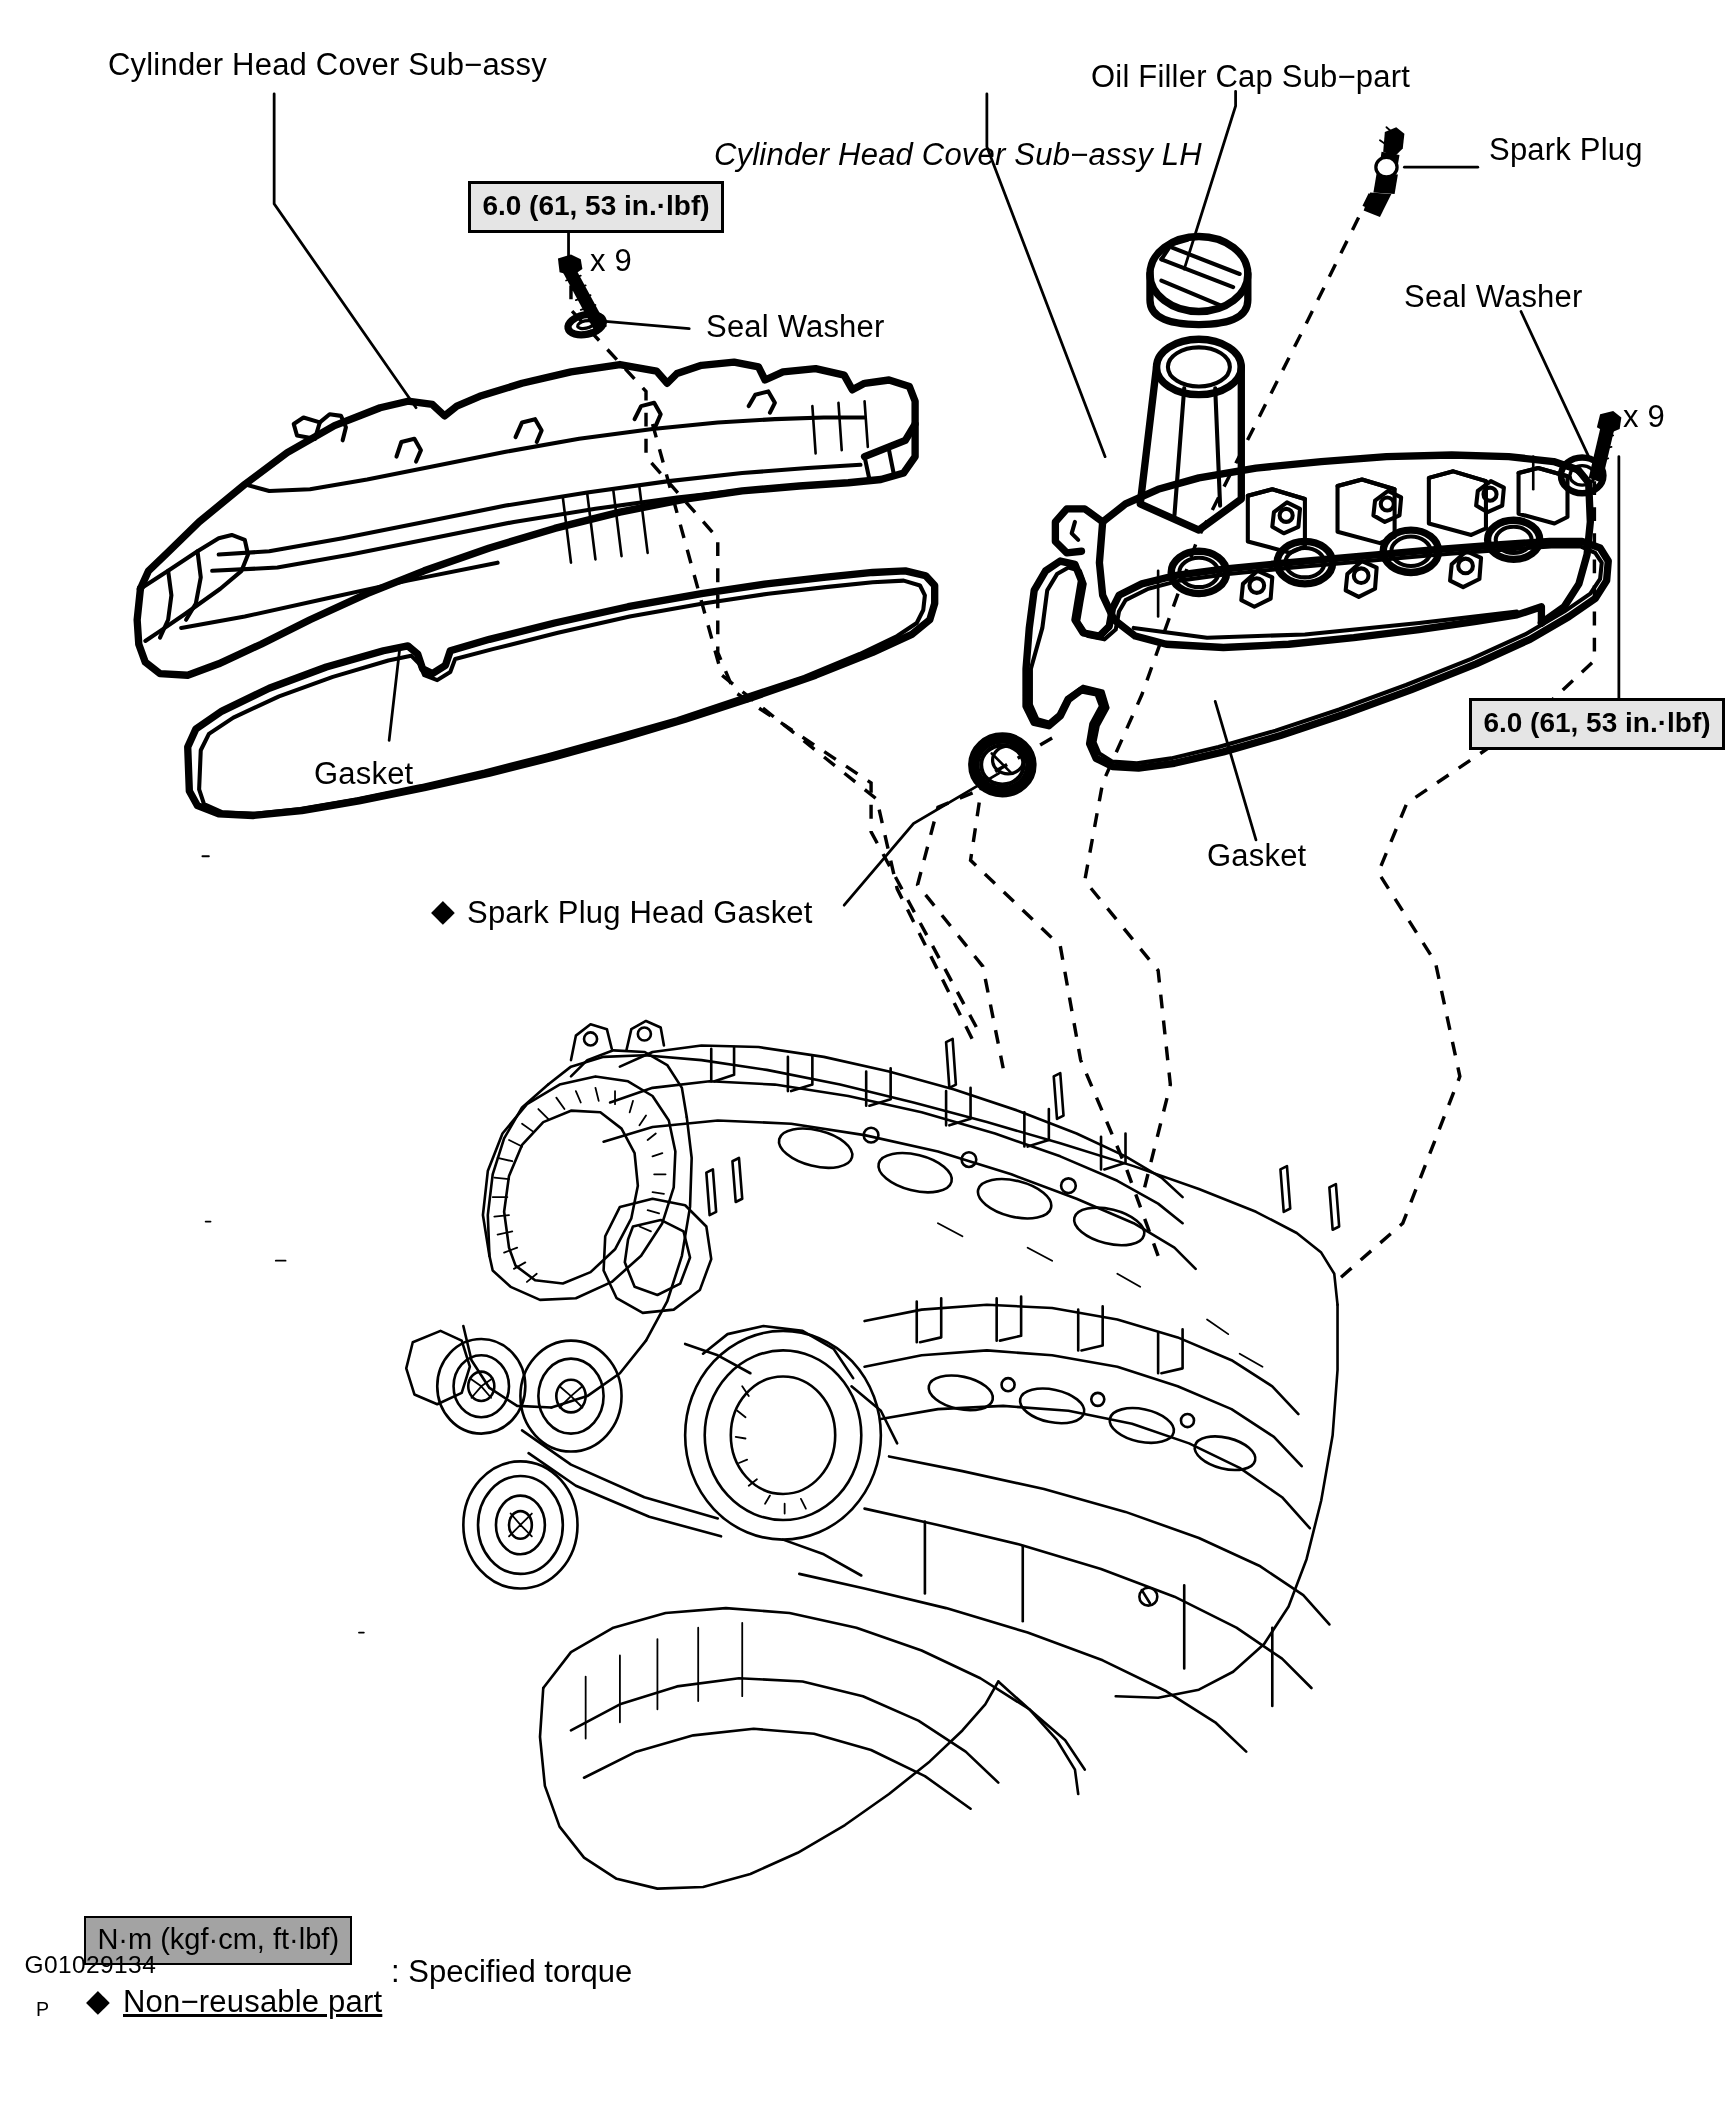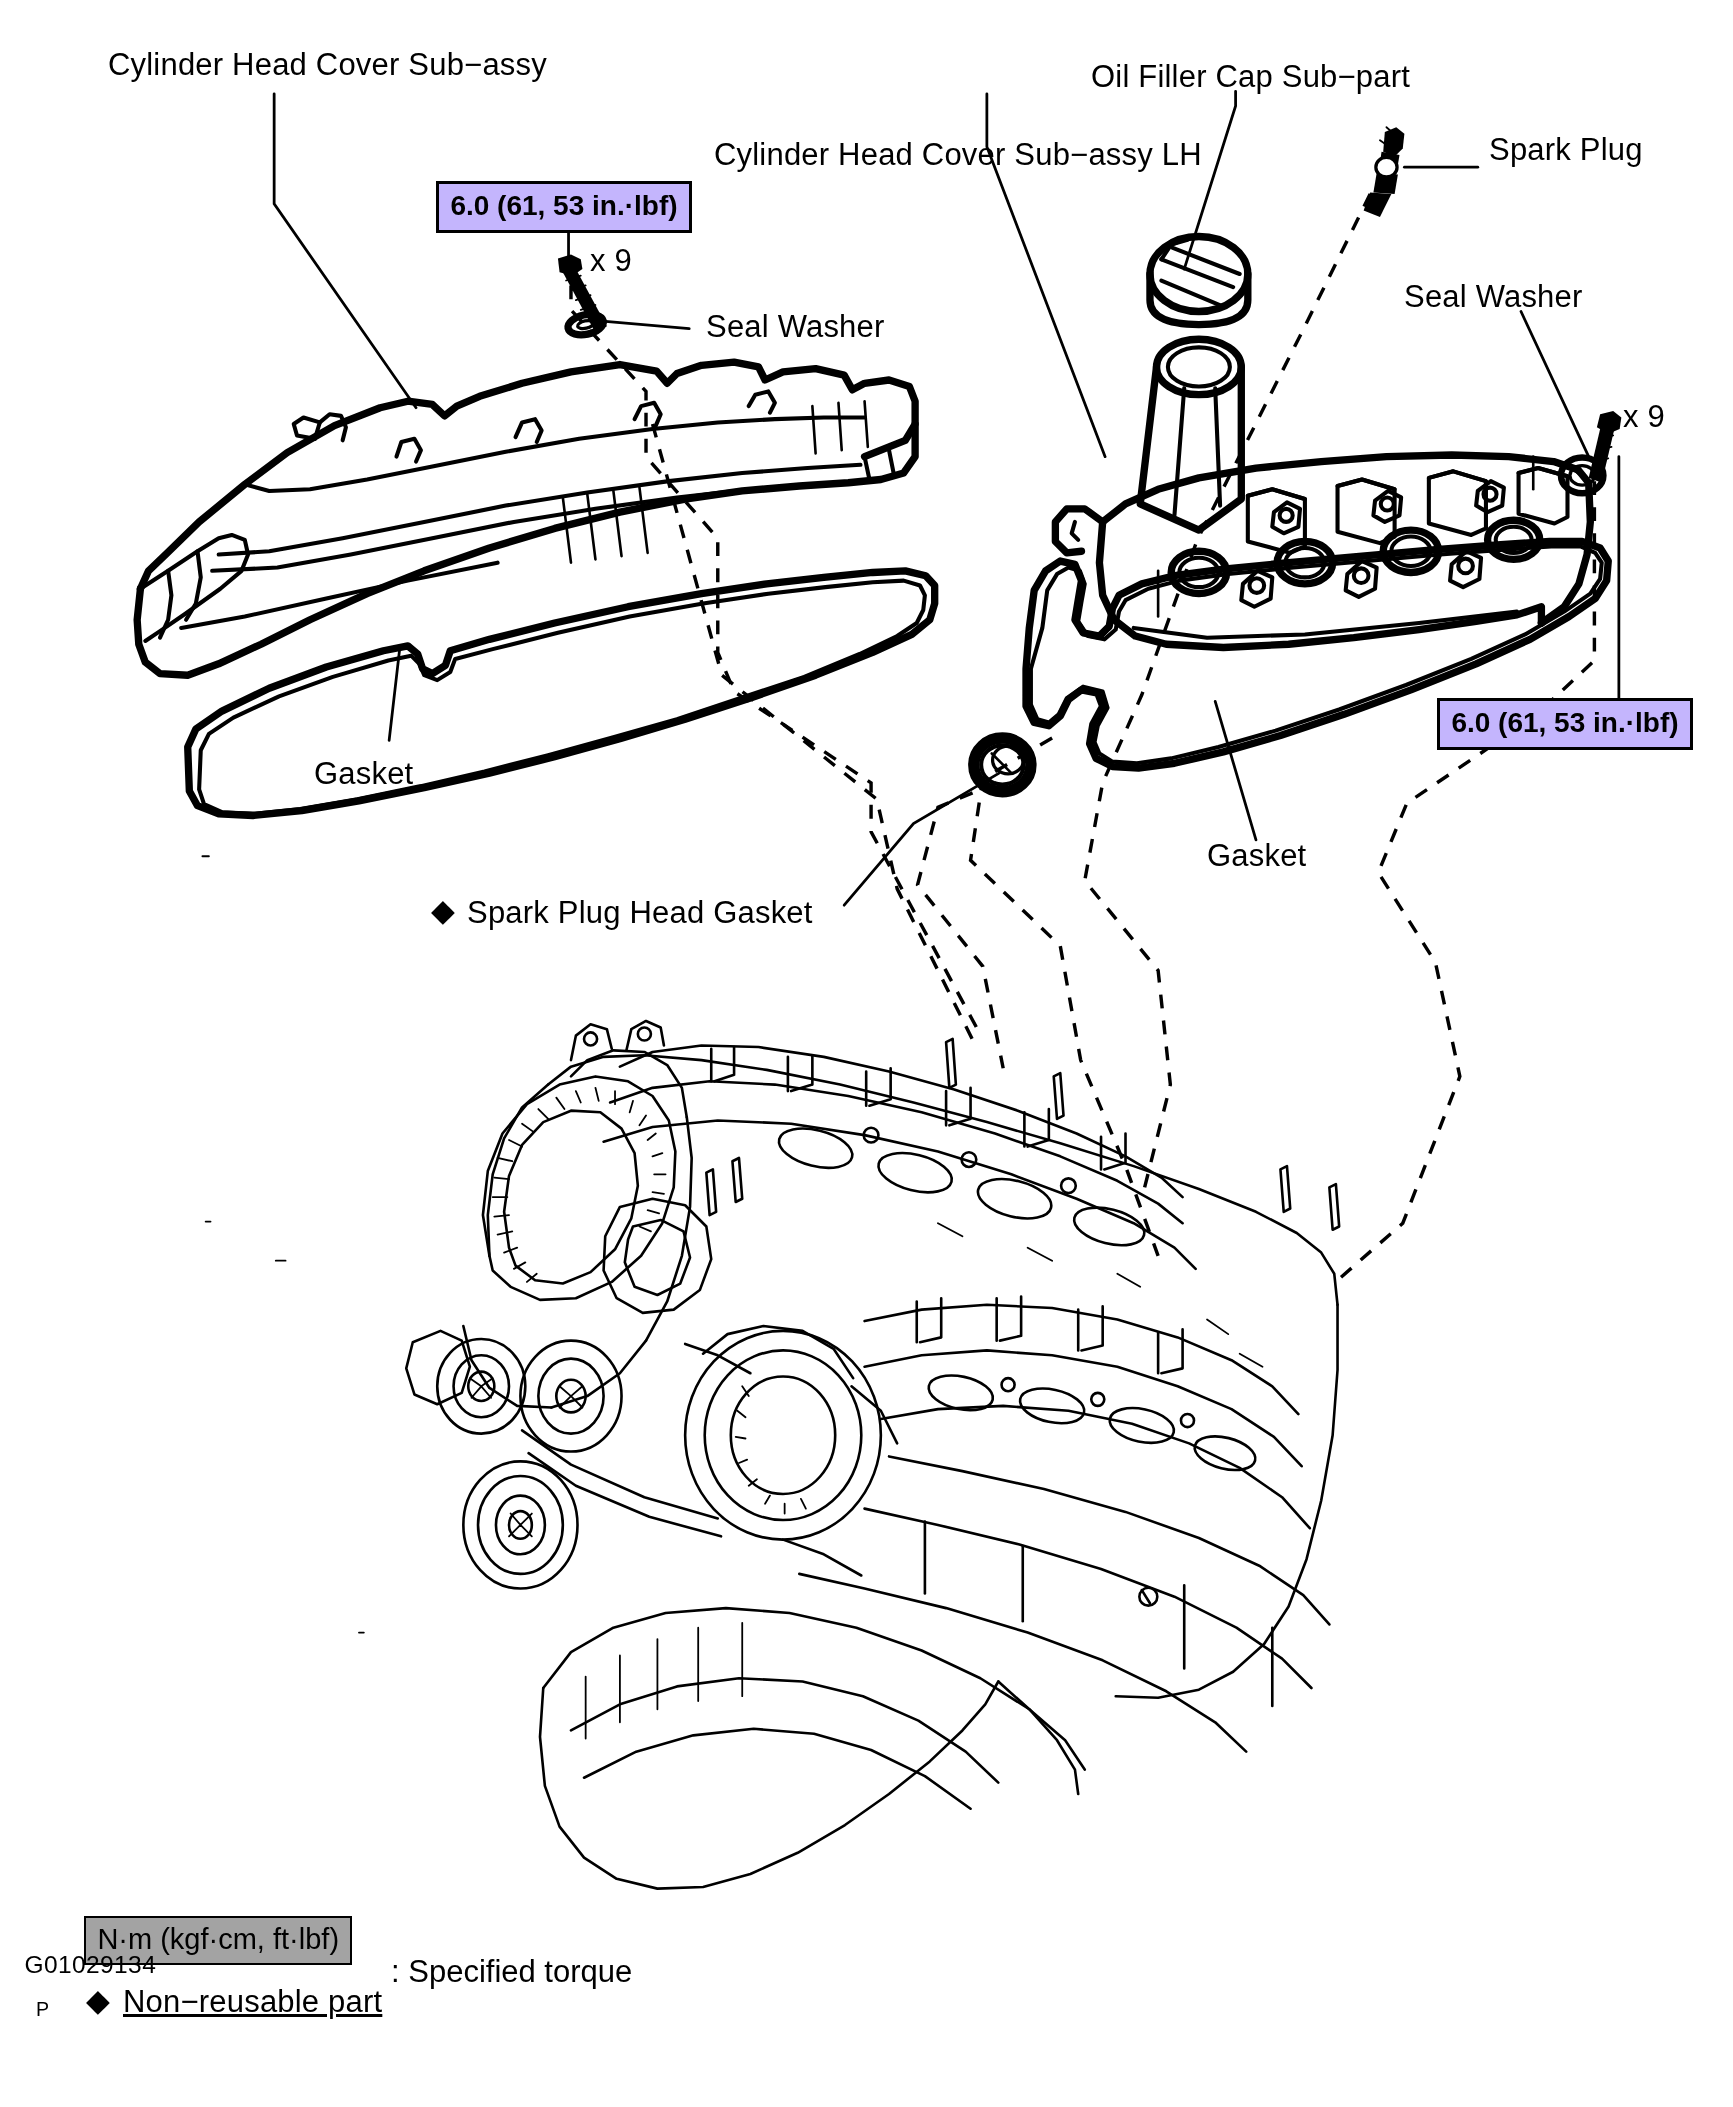--- a/index.html
+++ b/index.html
@@ -30,28 +30,29 @@
     white-space: nowrap;
     font-family: "Liberation Sans", sans-serif;
     font-size: 31px;
     line-height: 1;
     letter-spacing: 0.2px;
     color: #000;
   }
   .torque-box {
     position: absolute;
     border: 3.3px solid #000;
-    background: #c4b5fd;
+    background: #e5e5e5;
     font-family: "Liberation Sans", sans-serif;
     font-weight: bold;
     font-size: 28px;
     line-height: 1;
     padding: 8.2px 11.4px 9.8px 11.4px;
     white-space: nowrap;
     color: #000;
+    margin-left: 32px;
   }
   .legend-box {
     position: absolute;
     border: 2.4px solid #000;
     background: #a3a3a3;
     font-family: "Liberation Sans", sans-serif;
     font-size: 29px;
     line-height: 1;
     padding: 7.3px 11.4px 9px 11.4px;
     white-space: nowrap;
@@ -481,21 +482,21 @@
   <div class="lbl" style="left:108px; top:49px;">Cylinder Head Cover Sub−assy</div>
 
   <div class="torque-box" style="left:436px; top:181px;">6.0 (61, 53 in.·lbf)</div>
 
   <div class="lbl" style="left:590px; top:245px;">x 9</div>
 
   <div class="lbl" style="left:706px; top:311px;">Seal Washer</div>
 
   <div class="lbl" style="left:314px; top:758px;">Gasket</div>
 
-  <div class="lbl" style="left:714px; top:139px;">Cylinder Head Cover Sub−assy LH</div>
+  <div class="lbl" style="left:714px; top:139px;font-style:italic;">Cylinder Head Cover Sub−assy LH</div>
 
   <div class="lbl" style="left:1091px; top:61px;">Oil Filler Cap Sub−part</div>
 
   <div class="lbl" style="left:1489px; top:134px;">Spark Plug</div>
 
   <div class="lbl" style="left:1404px; top:281px;">Seal Washer</div>
 
   <div class="lbl" style="left:1623px; top:401px;">x 9</div>
 
   <div class="torque-box" style="left:1437px; top:698px;">6.0 (61, 53 in.·lbf)</div>

